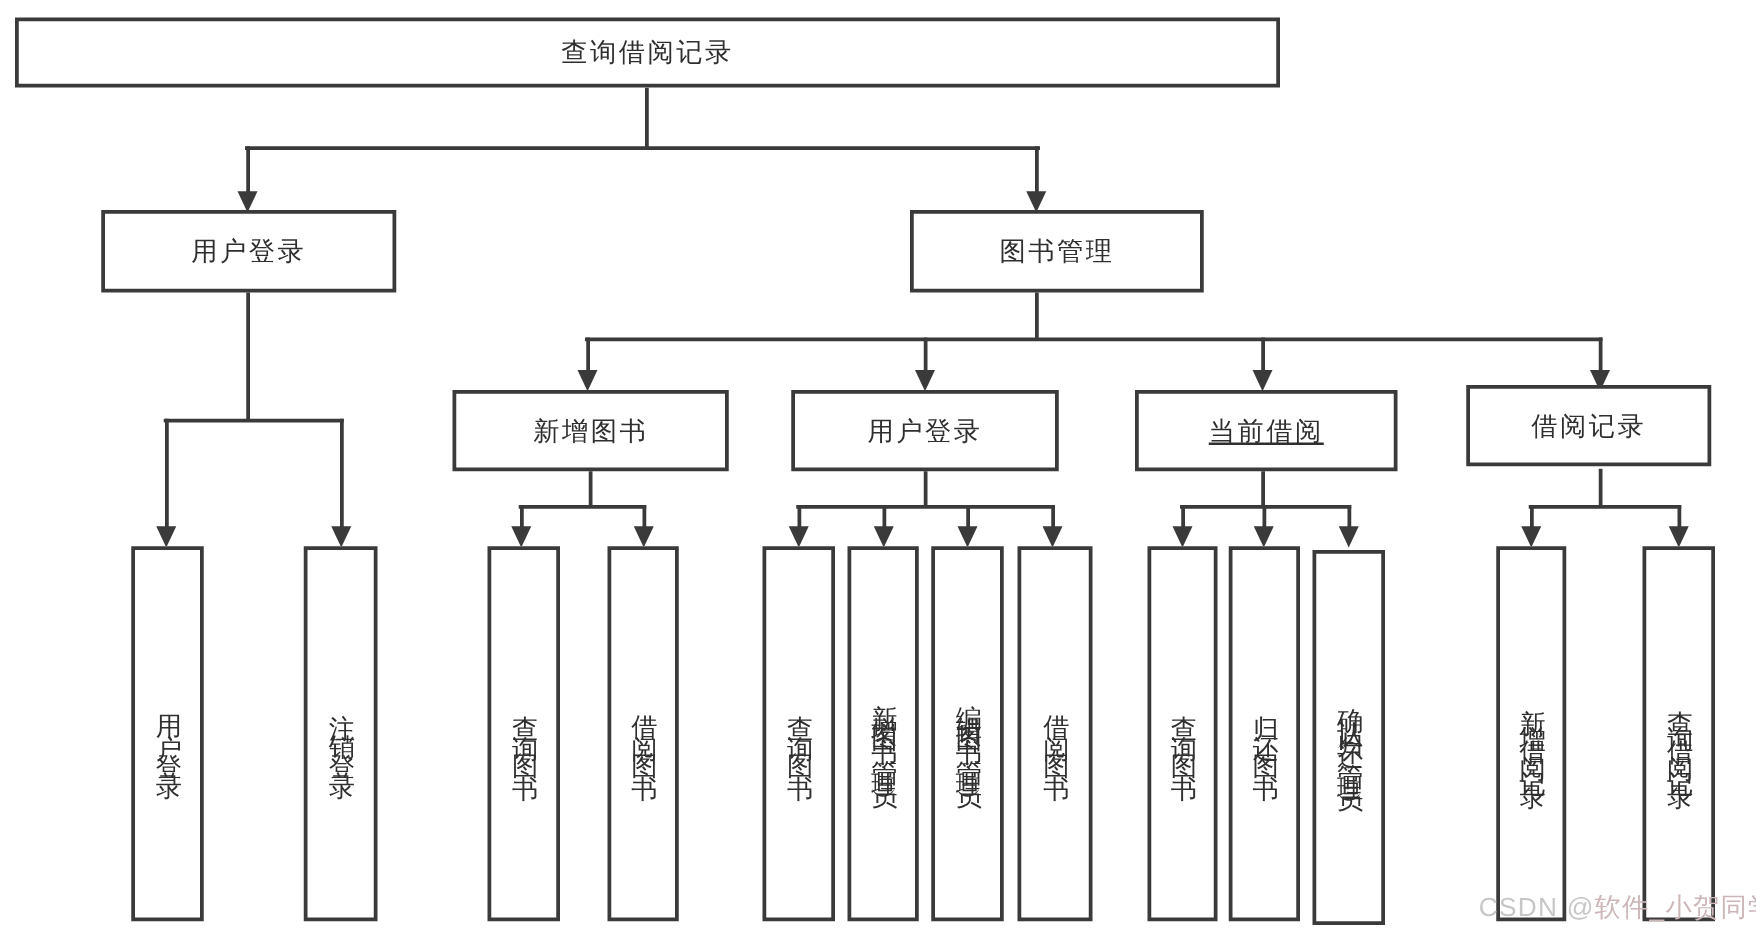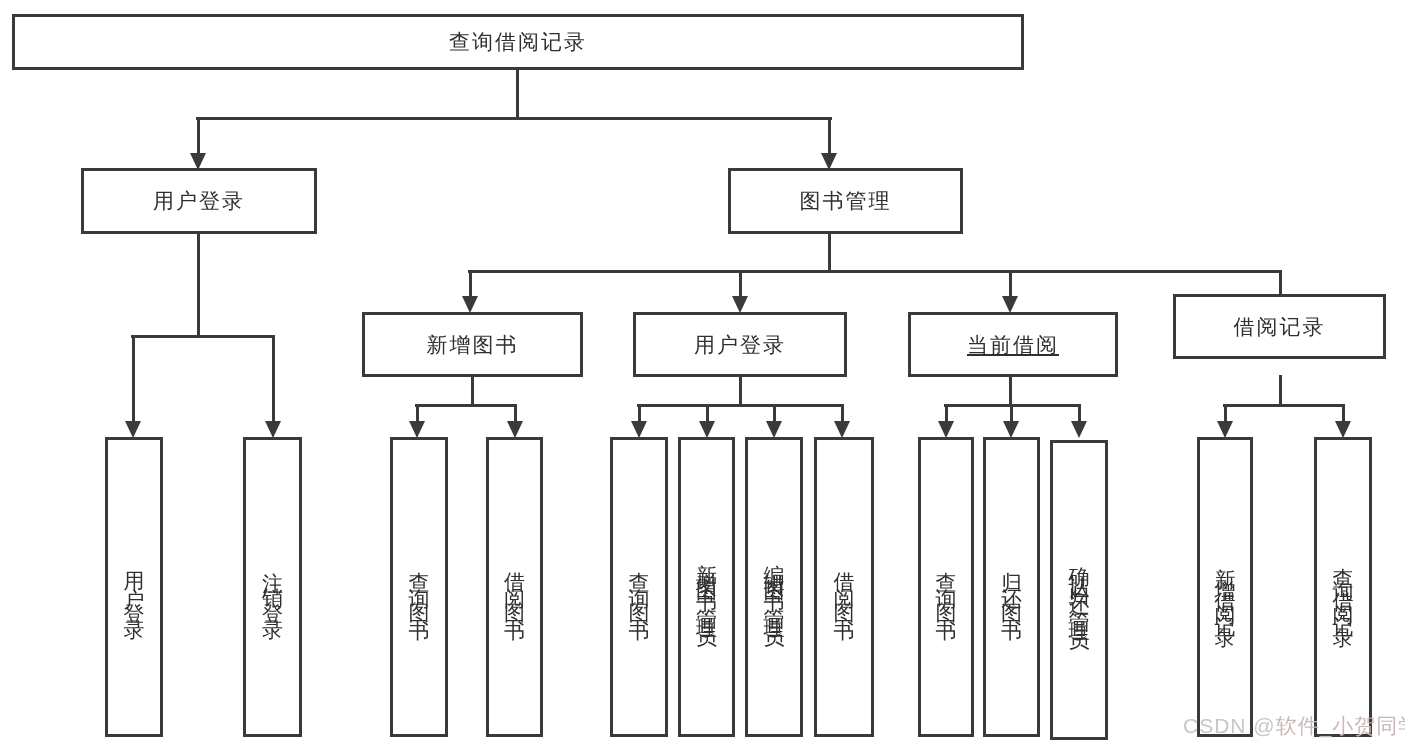--- a/index.html
+++ b/index.html
@@ -134,21 +134,21 @@
 
   <div class="box" style="left:362px;top:312px;width:221px;height:65px;">
     <span>新增图书</span>
   </div>
   <div class="box" style="left:633px;top:312px;width:214px;height:65px;">
     <span>用户登录</span>
   </div>
   <div class="box" style="left:908px;top:312px;width:210px;height:65px;text-decoration:underline;">
     <span>当前借阅</span>
   </div>
-  <div class="box" style="left:1173px;top:294px;width:213px;height:65px;">
+  <div class="box" style="left:1173px;top:308px;width:196px;height:65px;">
     <span>借阅记录</span>
   </div>
 
   <div class="box vbox ls4" style="left:105px;top:437px;width:58px;height:300px;">
     <span>用户登录</span>
   </div>
   <div class="box vbox ls4" style="left:243px;top:437px;width:59px;height:300px;">
     <span>注销登录</span>
   </div>
 

